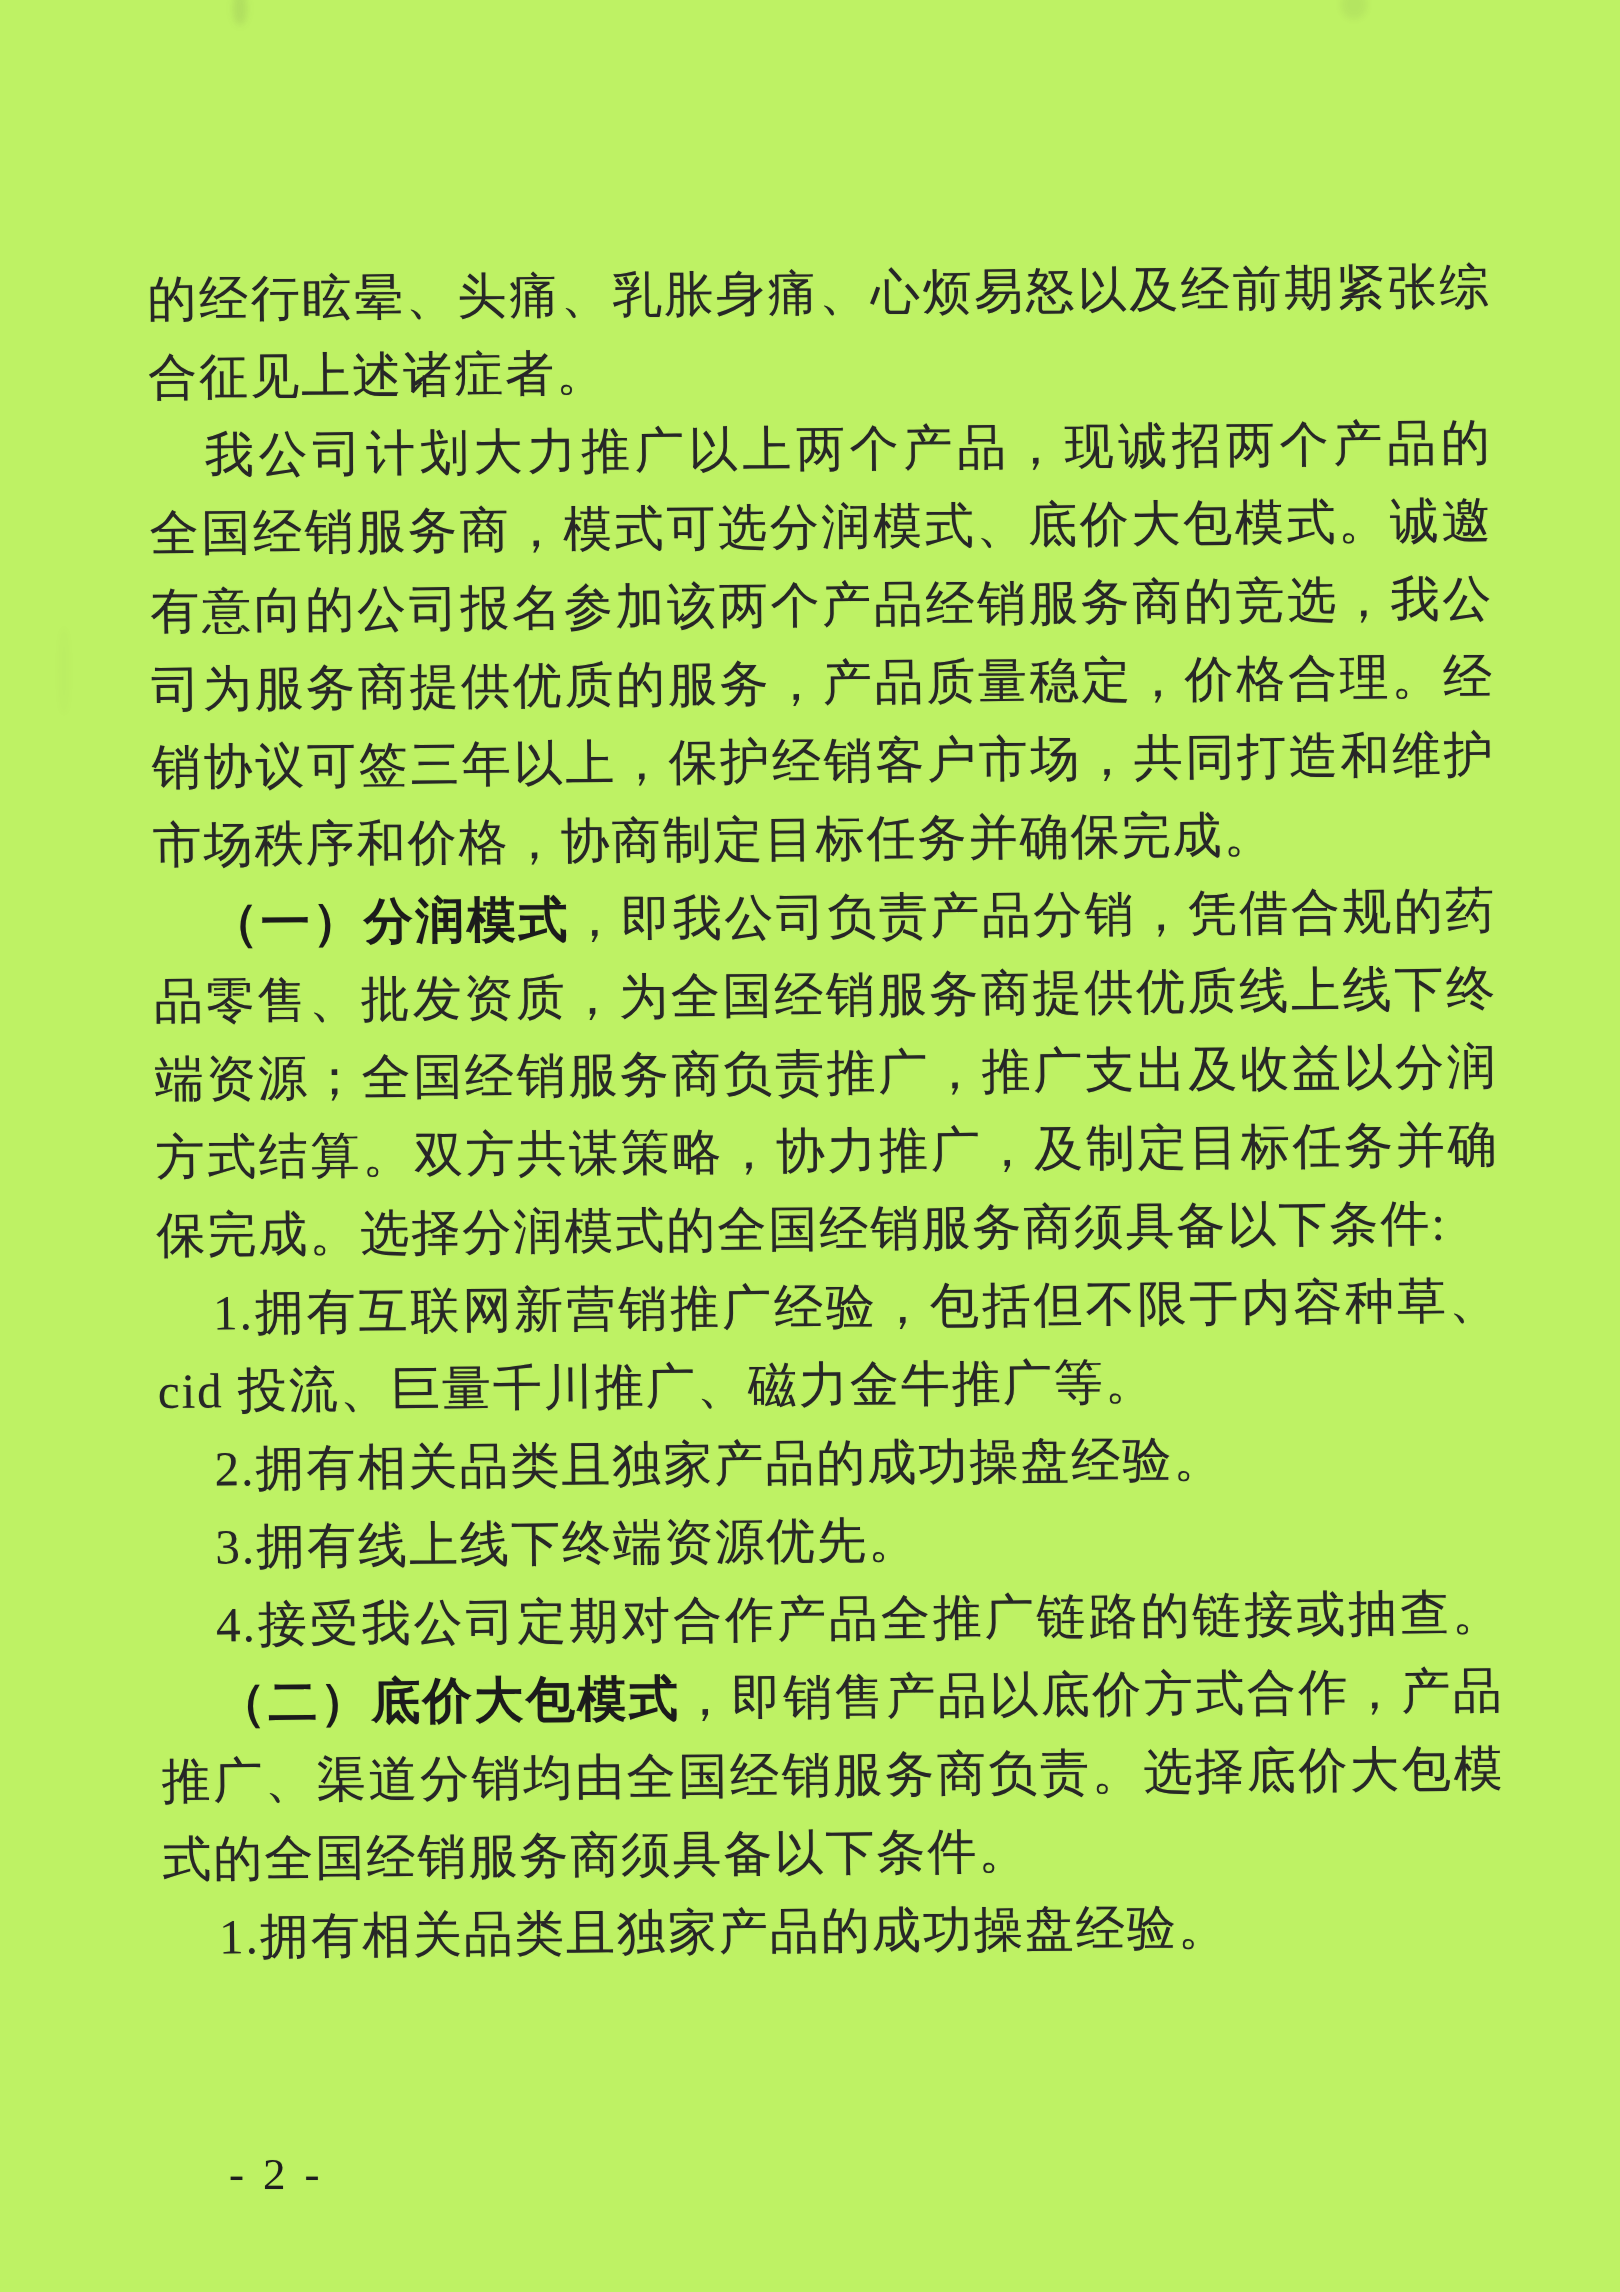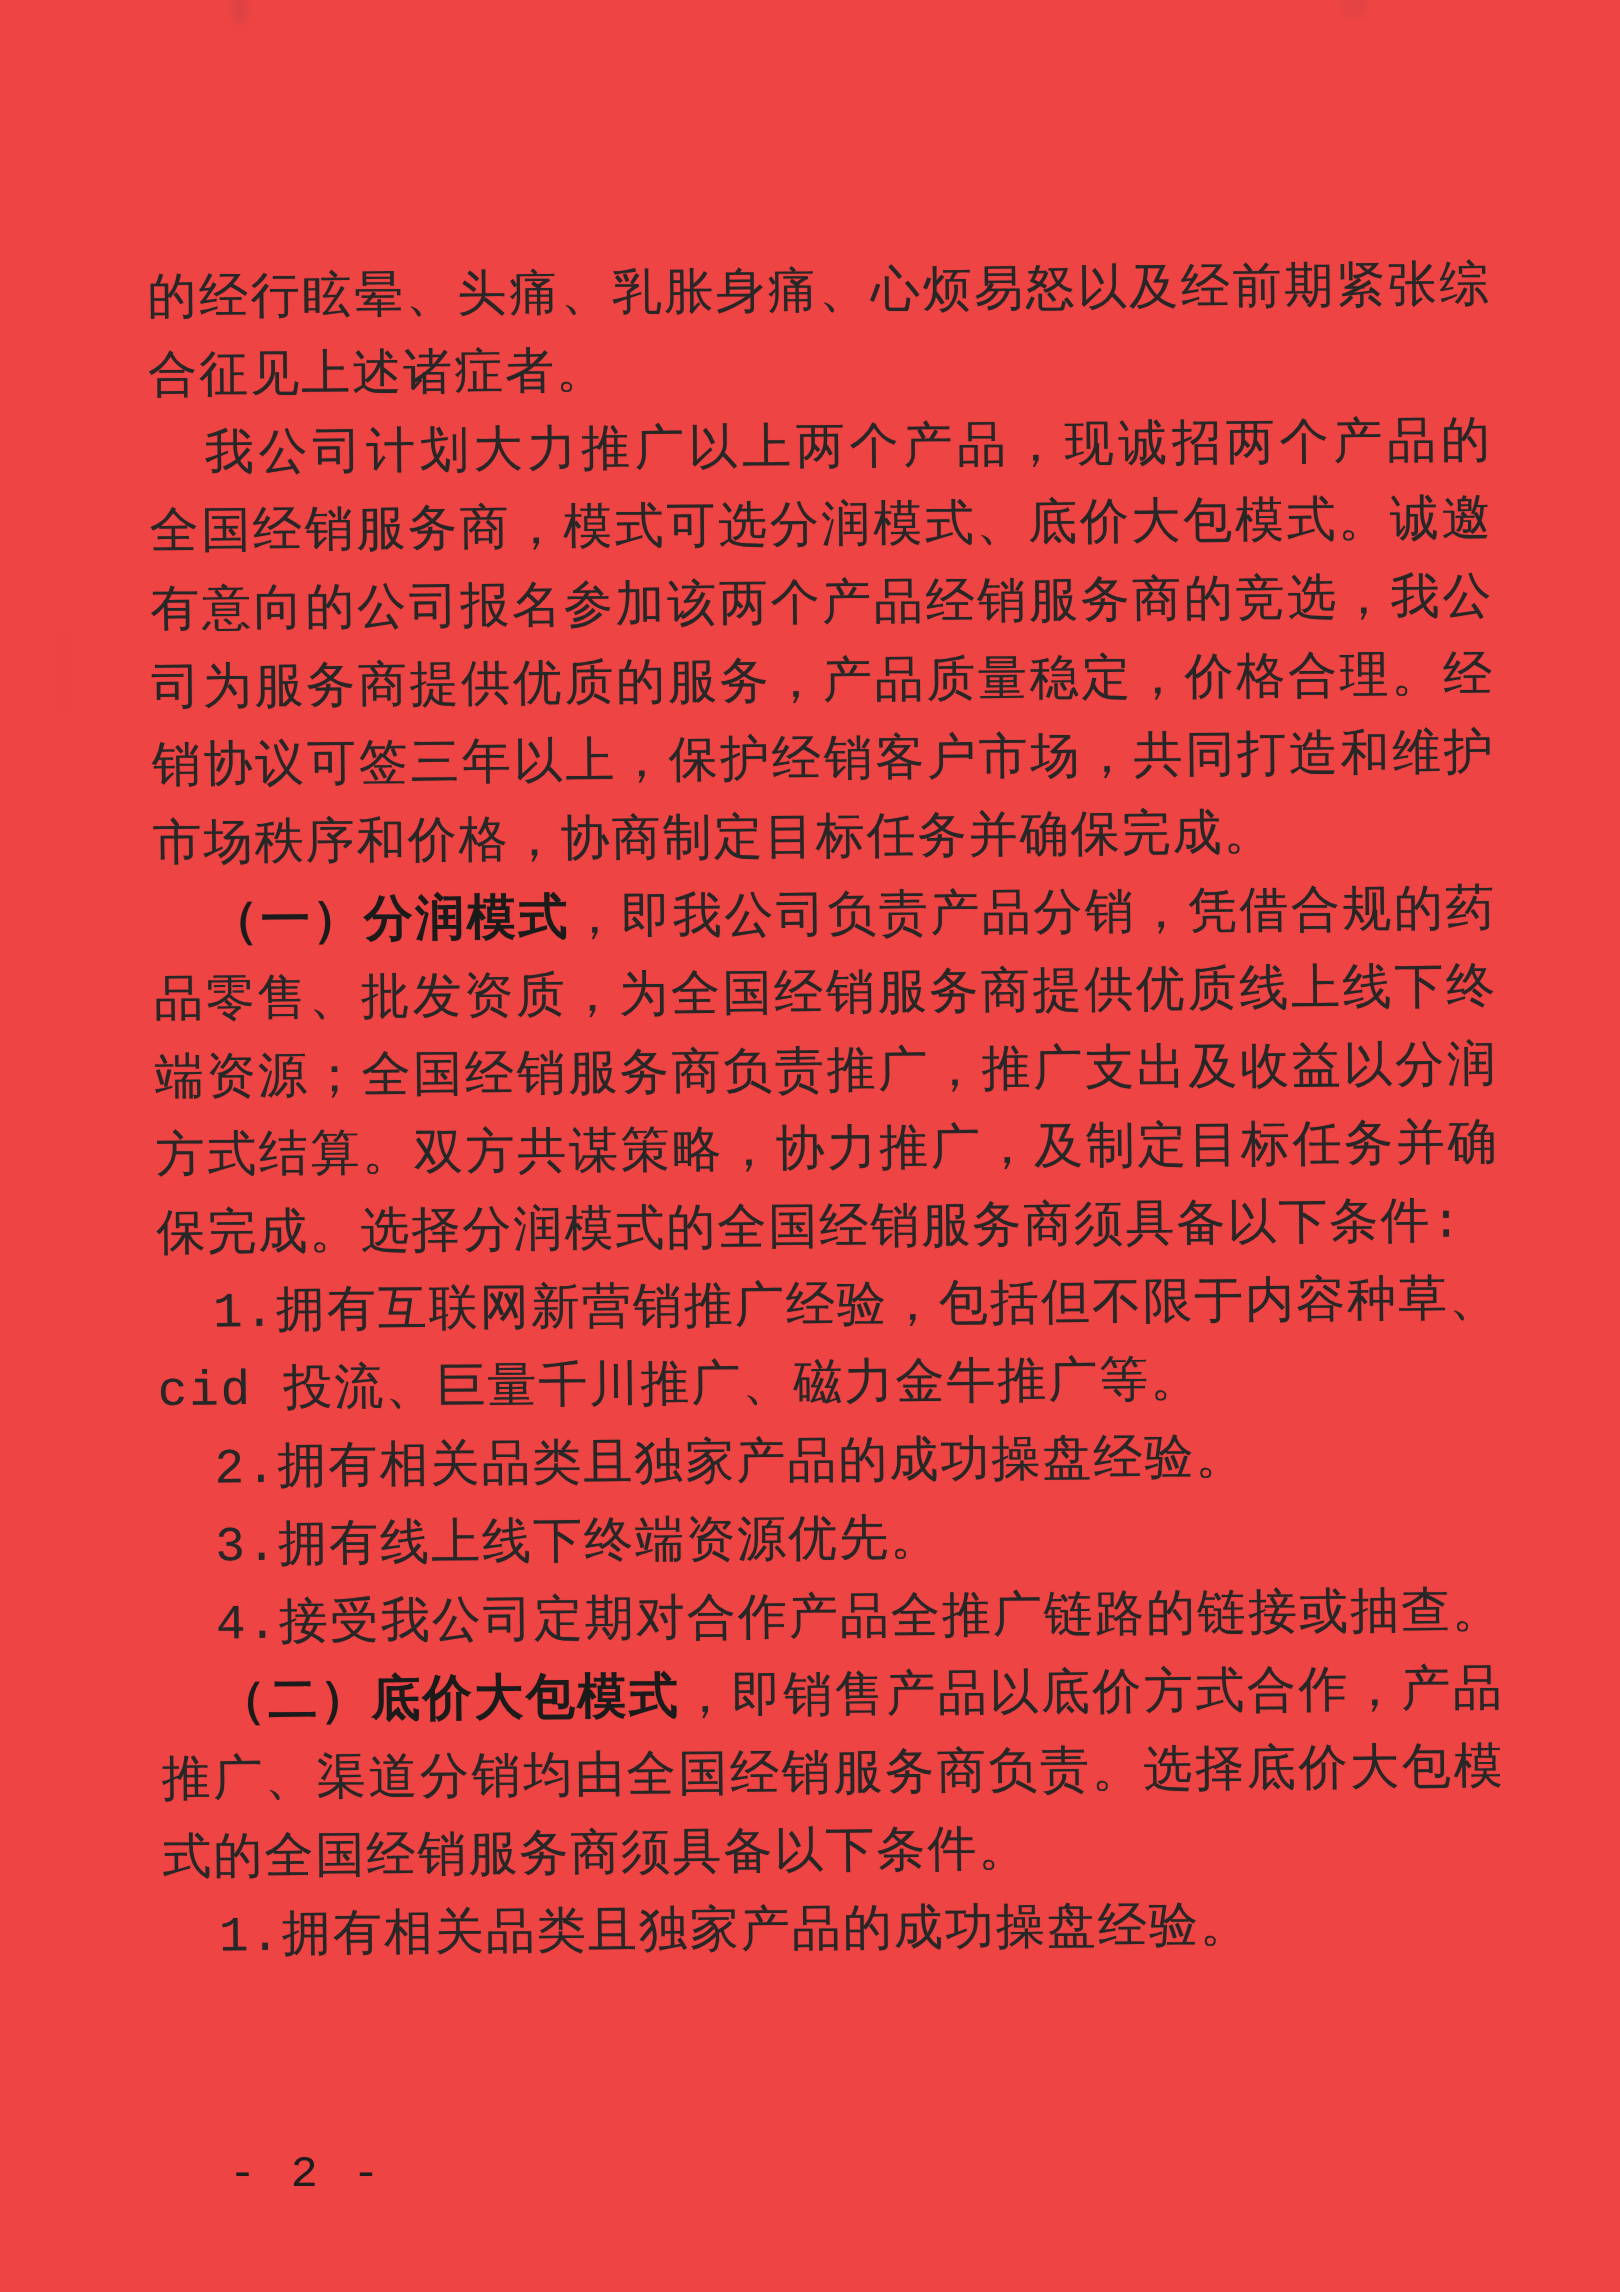--- a/index.html
+++ b/index.html
@@ -1,23 +1,23 @@
 <!DOCTYPE html>
 <html><head>
 <meta charset="utf-8">
 <style>
   html, body { margin: 0; padding: 0; background: #e8e8e8; }
   .page {
     position: relative;
     width: 1620px;
     height: 2293px;
     margin: 0 auto;
-    background: #ef4444;
+    background: #bef264;
     overflow: hidden;
-    font-family: Liberation Mono, monospace;
+    font-family: Liberation Serif, serif;
   }
   
   .smudge {
     position: absolute;
     pointer-events: none;
     filter: blur(3.9px);
     background: rgba(60,60,60,0.10);
   }
   .smudge.s1 { left: 233px; top: -7.8px; width: 13.7px; height: 33px; border-radius: 50%; }
   .smudge.s2 { left: 1341px; top: -9.8px; width: 25.5px; height: 29px; border-radius: 50%; opacity:.7; }

